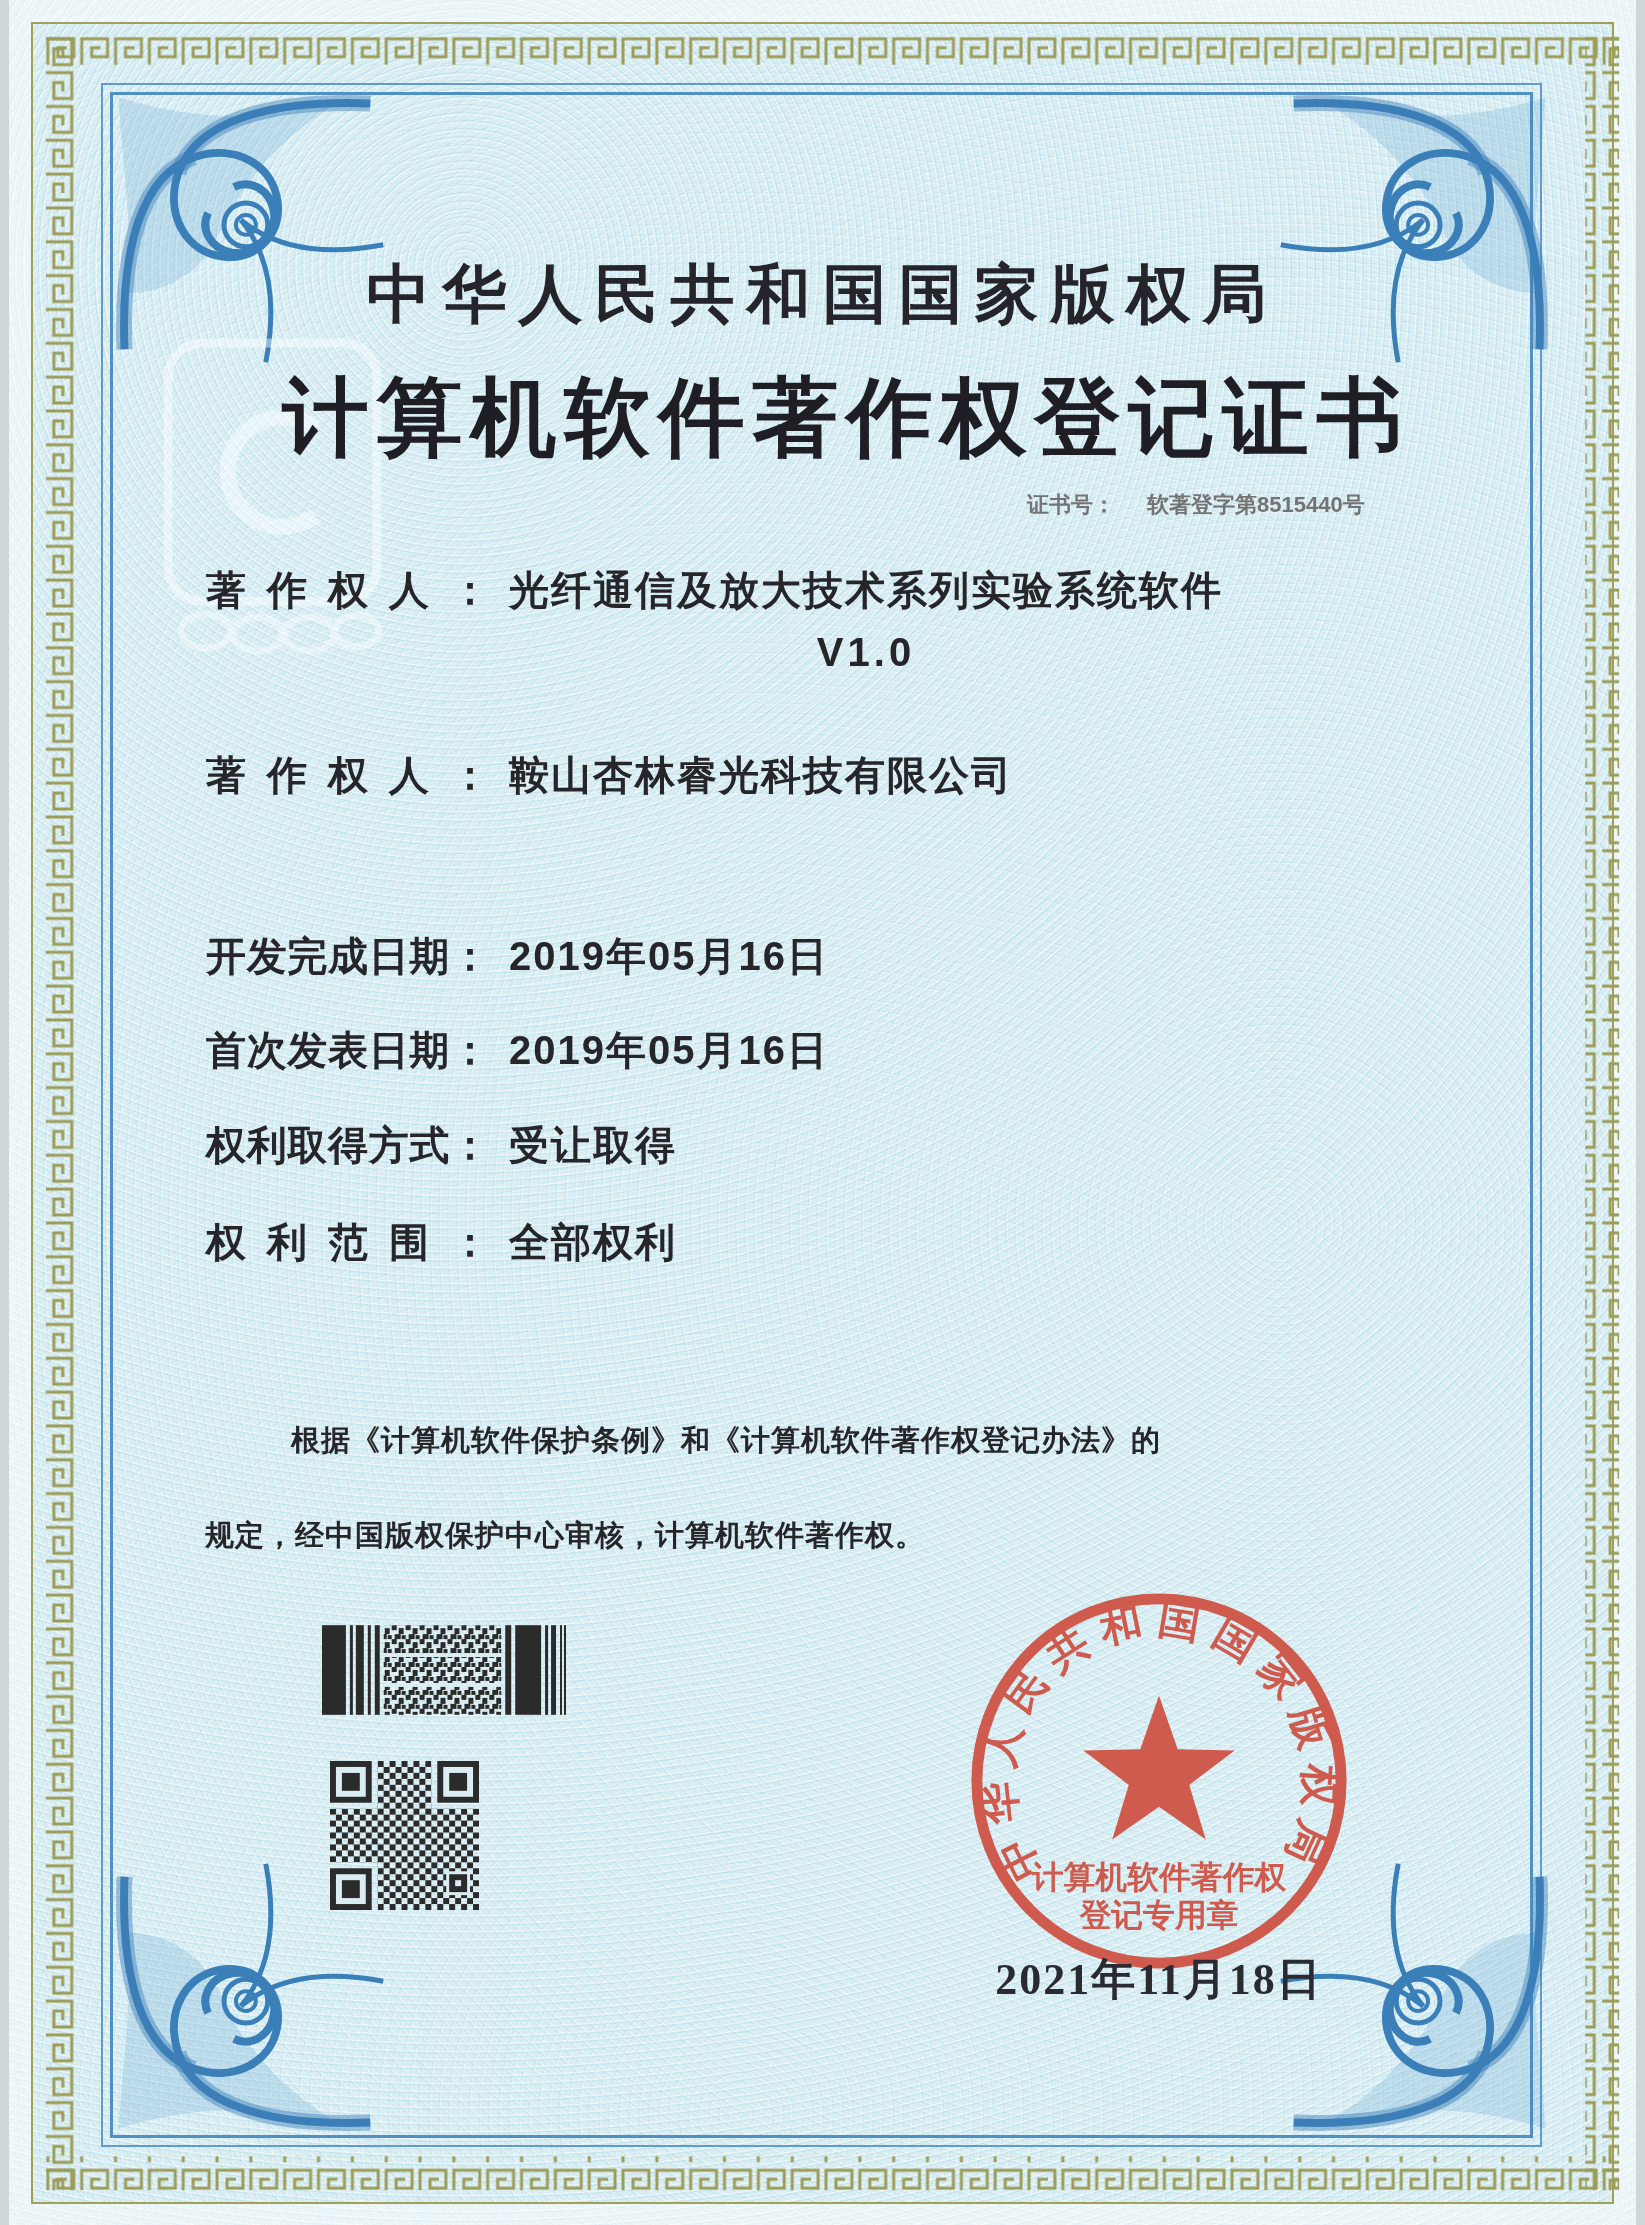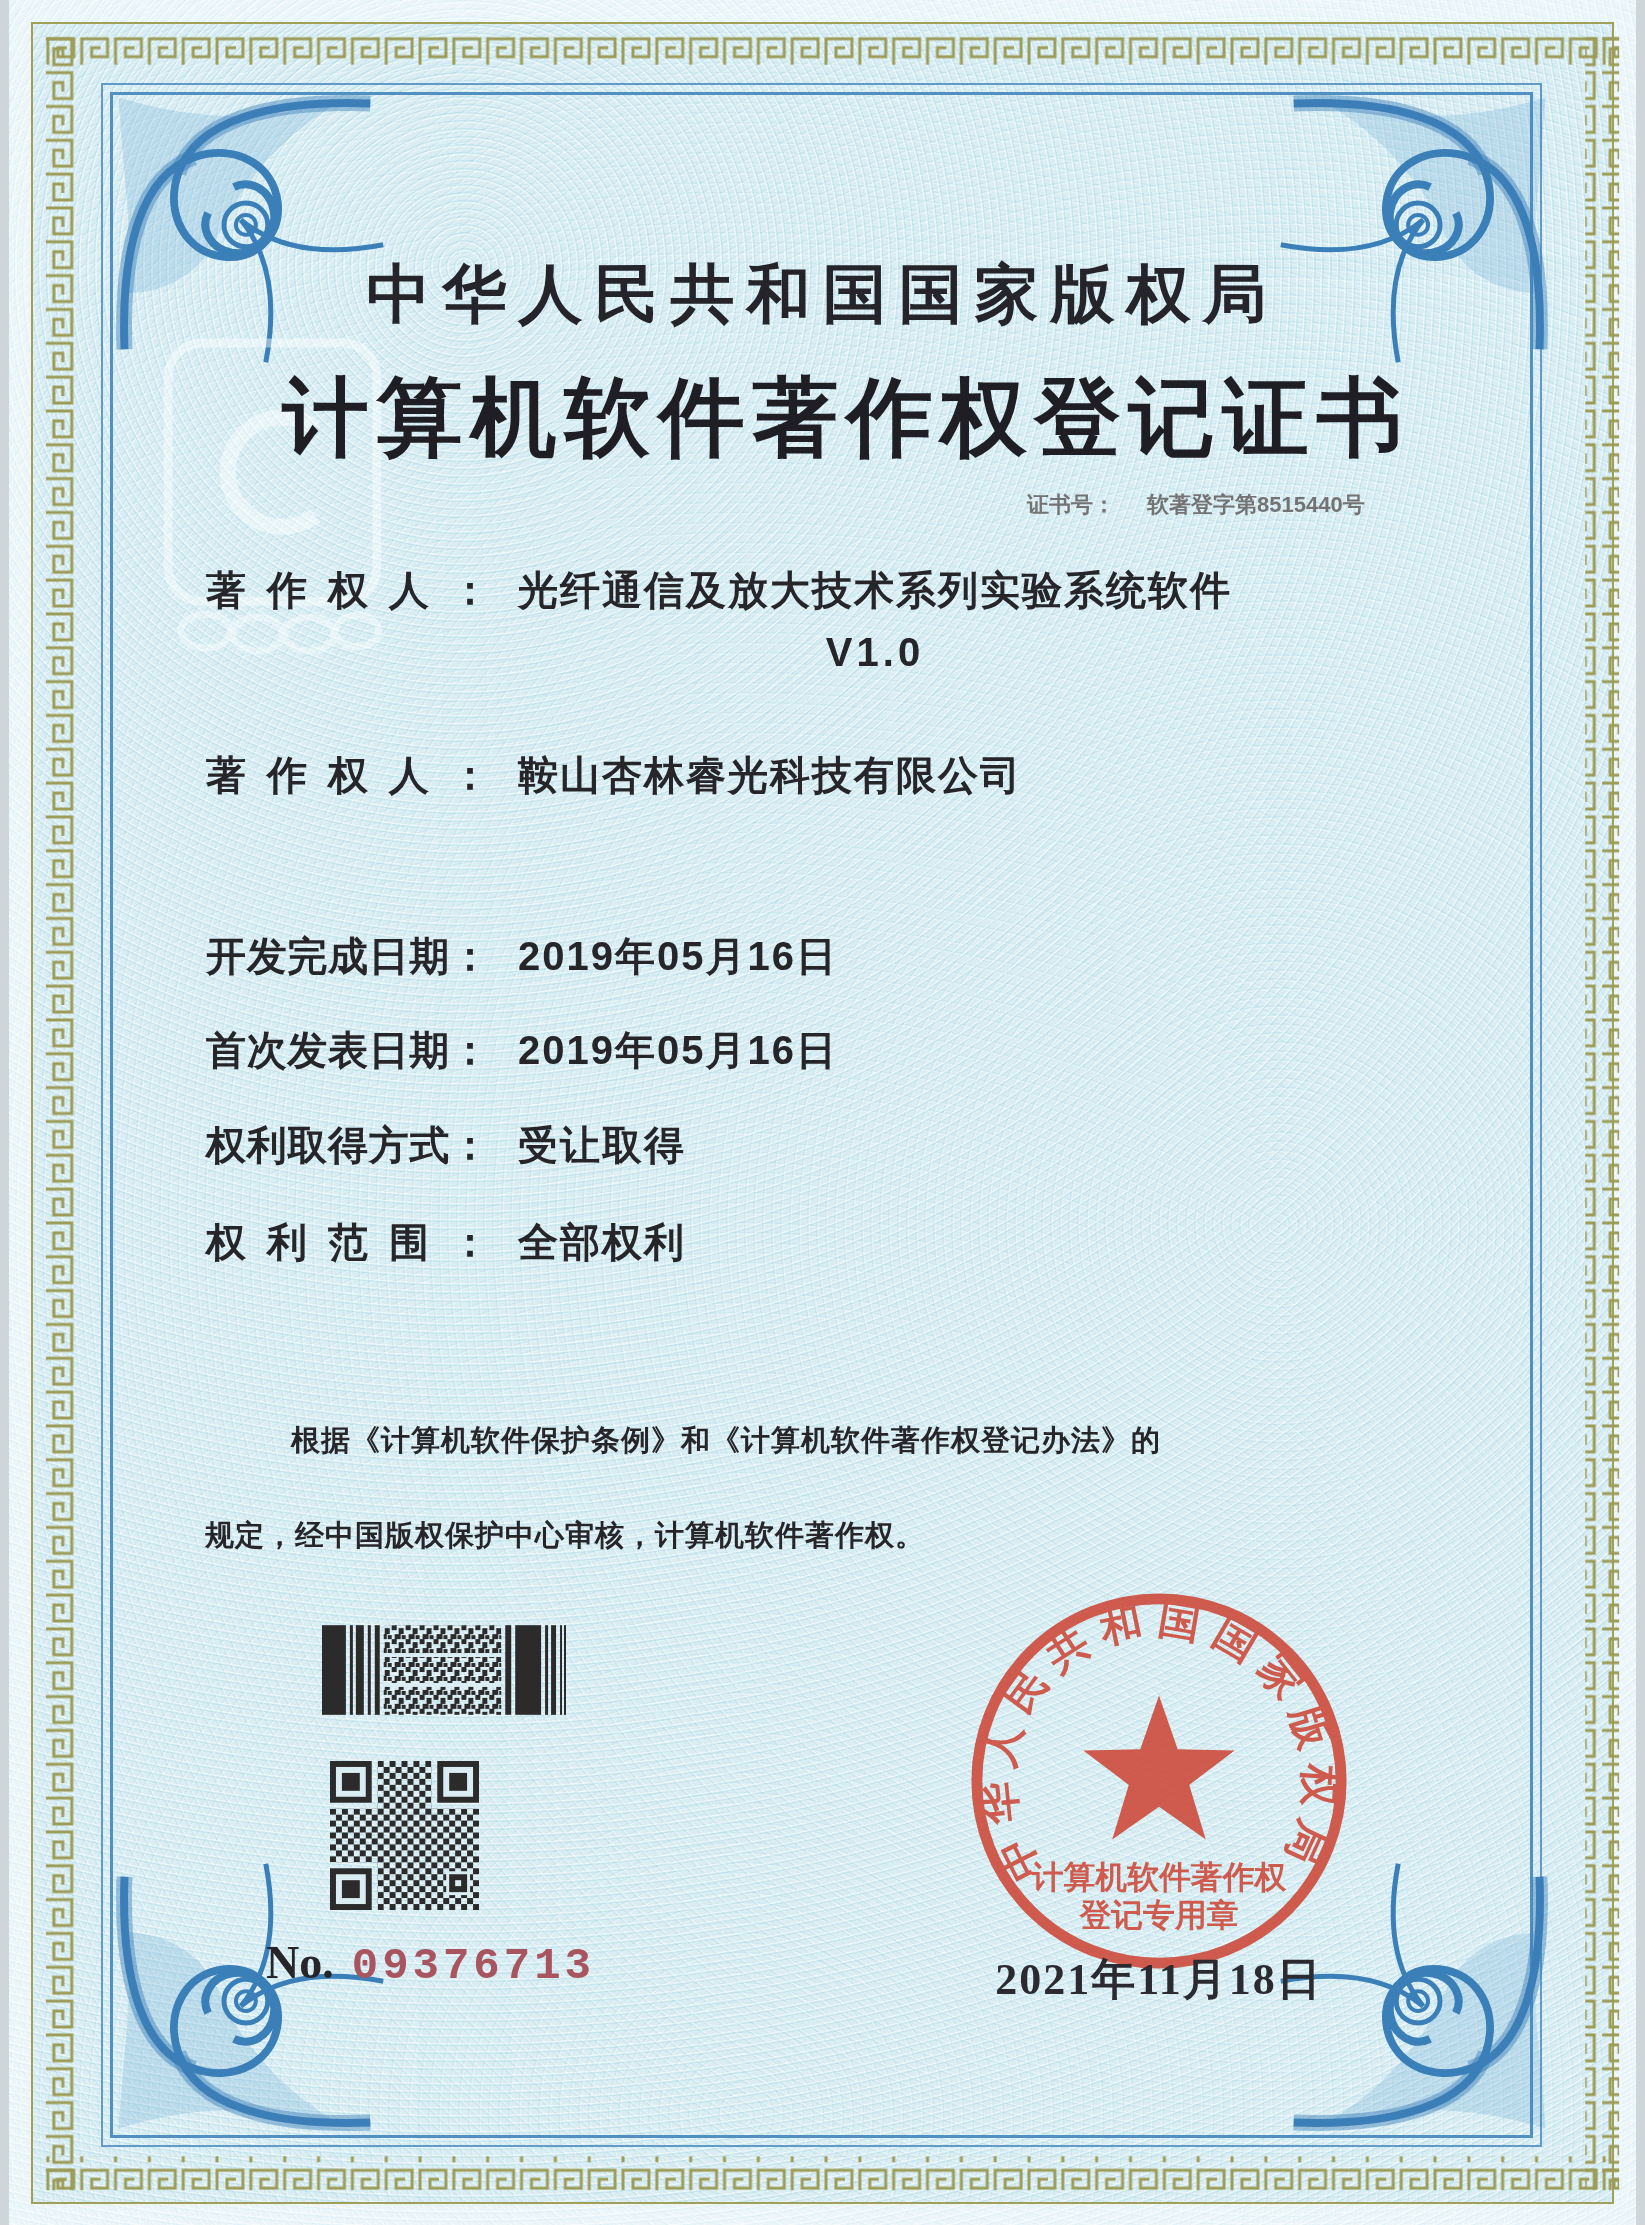--- a/index.html
+++ b/index.html
@@ -42,21 +42,21 @@
     font-size:22px;font-weight:700;white-space:nowrap;color:#737373;
   }
   .cert-no-row .cert-no-value{margin-left:32px;}
   .field-row{position:absolute;left:197px;white-space:nowrap;}
   .field-label{
     display:inline-block;width:284px;vertical-align:top;
     font-size:40px;font-weight:700;color:#26262a;
     text-align:justify;text-align-last:justify;
   }
   .field-value{
-    display:inline-block;margin-left:28px;vertical-align:top;
+    display:inline-block;margin-left:19px;vertical-align:top;
     font-size:40px;font-weight:700;color:#26262a;letter-spacing:2px;
   }
   .field-value .value-line2{margin-top:12px;letter-spacing:4px;text-align:center;}
   .row-name{top:563px}.row-owner{top:748px}.row-dev{top:929px}
   .row-pub{top:1023px}.row-acq{top:1118px}.row-scope{top:1215px}.row-reg{top:1310px}
   .statement-line{
     position:absolute;left:196px;width:1284px;
     font-size:29px;font-weight:700;letter-spacing:1px;color:#26262a;white-space:nowrap;
   }
   .statement-1{top:1421px;text-indent:86px;}
@@ -204,23 +204,20 @@
       <rect x="120" y="12" width="18" height="18" fill="#2b2b2b"></rect>
       <rect x="0" y="108" width="42" height="42" fill="#2b2b2b"></rect>
       <rect x="6" y="114" width="30" height="30" fill="#d9edf3"></rect>
       <rect x="12" y="120" width="18" height="18" fill="#2b2b2b"></rect>
     </g>
     <rect x="117" y="111" width="24" height="24" fill="#d9edf3"></rect>
     <rect x="120" y="114" width="18" height="18" fill="#2b2b2b"></rect>
     <rect x="126" y="120" width="6" height="6" fill="#d9edf3"></rect>
   </svg>
 
-  <div class="serial-row">
-    <span class="serial-label">No.</span><span class="serial-value">09376713</span>
-  </div>
 
   <svg class="seal" width="406" height="406" viewBox="0 0 408 408">
     <g opacity="0.88">
       <circle cx="204" cy="204" r="183" fill="none" stroke="#cd4737" stroke-width="11"></circle>
       <polygon fill="#cd4737" points="204,118 222.8,172.1 280.1,173.3 234.4,207.9 251,262.7 204,230 157,262.7 173.6,207.9 127.9,173.3 185.2,172.1"></polygon>
       <path id="sealArc" d="M 91 298 A 147 147 0 1 1 317 298" fill="none" stroke="none"></path>
       <text font-family="Liberation Serif, serif" font-size="42" font-weight="700" fill="#cd4737" letter-spacing="12">
         <textPath href="#sealArc" startOffset="6">中华人民共和国国家版权局</textPath>
       </text>
       <text x="204" y="312" text-anchor="middle" font-family="Liberation Sans, sans-serif" font-size="32" font-weight="700" fill="#cd4737">计算机软件著作权</text>

